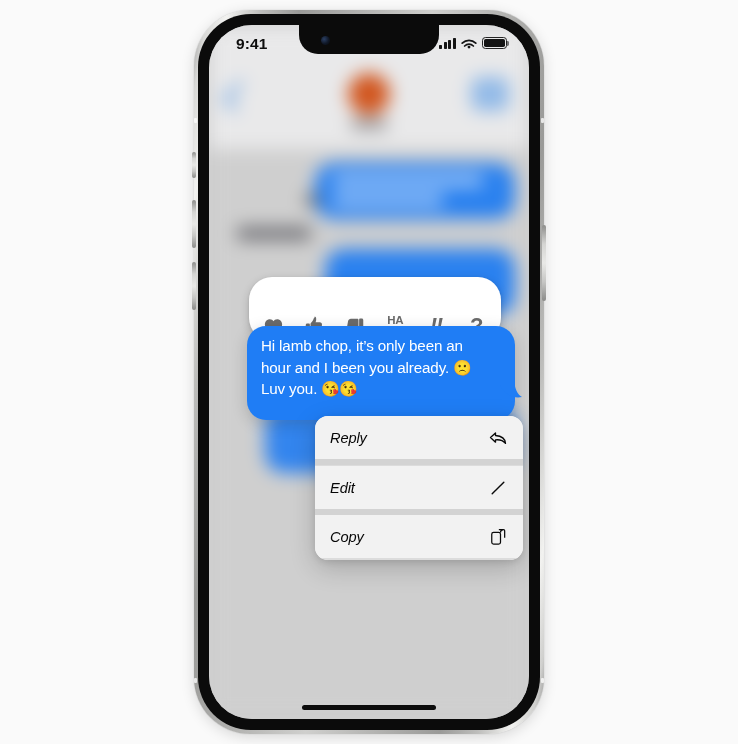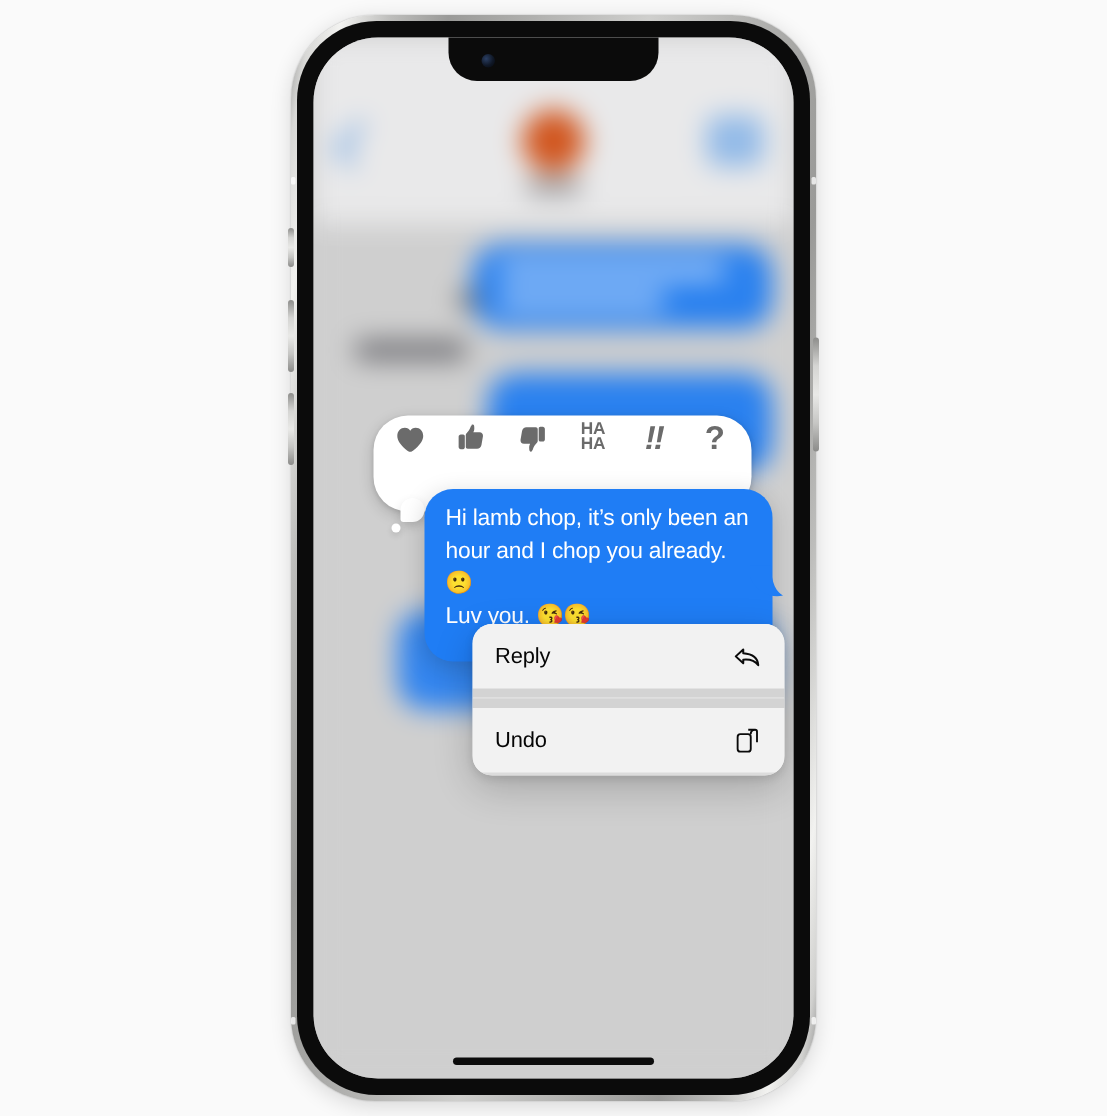--- a/index.html
+++ b/index.html
@@ -217,21 +217,21 @@
   .fg { position:absolute; left:0; top:0; width:320px; height:694px; z-index:10; }
 
   
   .tapbacks {
     position:absolute;
     left: 40px; top: 252px;
     width: 252px; height: 64px;
     background:#fff;
     border-radius:23px;
     box-shadow: 0 3px 10px rgba(0,0,0,0.18), 0 1px 3px rgba(0,0,0,0.10);
-    display:flex; align-items:flex-start; justify-content:space-around;
+    display:flex; align-items:flex-end; justify-content:space-around;
     padding: 0 4px;
     box-sizing:border-box;
   }
   .tb {
     width:30px; height:30px;
     display:flex; align-items:center; justify-content:center;
     color:#6b6b6b;
     cursor:pointer;
   }
   .tb svg { display:block; }
@@ -259,21 +259,21 @@
     border-radius:50%;
     background:#fff;
     box-shadow: 0 2px 4px rgba(0,0,0,0.12);
   }
 
   
   .msg-bubble {
     position:absolute;
     right: 14px;
     top: 301px;
-    width: 232px;
+    width: 268px;
     background:#1f7df5;
     border-radius: 19px;
     padding: 9px 14px 20px 14px;
     box-sizing:border-box;
     color:#fff;
     font-size:15.2px;
     line-height:21.5px;
     letter-spacing:-0.15px;
     box-shadow: 0 4px 16px rgba(0,0,0,0.18);
   }
@@ -304,20 +304,21 @@
     justify-content:space-between;
     padding: 0 14px 0 15px;
     box-sizing:border-box;
     background:#f2f2f2;
     cursor:pointer;
   }
   .ctx-label {
     font-size:14.6px;
     color:#060606;
     letter-spacing:-0.1px;
+    font-style:italic;
   }
   .ctx-icon {
     width:22px; height:22px;
     display:flex; align-items:center; justify-content:center;
     color:#0a0a0a;
   }
   .ctx-sep-thin {
     height:1px; background:#dcdcdc; margin-left:0;
   }
   .ctx-sep-group {
@@ -411,63 +412,94 @@
         </div>
         <div class="tb-tail"></div>
         <div class="tb-dot"></div>
       </div>
 
       <svg class="msg-tail" viewBox="0 0 22 22">
         <path d="M0 0 H14 C14 12 18 18 22 20 C13 22 4 17 0 8 Z" fill="#1f7df5"></path>
       </svg>
       <div class="msg-bubble">
         <span>Hi lamb chop, it’s only been an</span><br>
-        <span>hour and I chop you already. </span><span class="em">🙁</span><br>
+        <span>hour and I been you already. </span><span class="em">🙁</span><br>
         <span>Luv you. </span><span class="em">😘😘</span>
       </div>
 
       <div class="ctx-menu">
 
         <div class="ctx-item">
           <span class="ctx-label">Reply</span>
           <span class="ctx-icon">
             <svg width="20" height="20" viewBox="0 0 24 24" fill="none" stroke="currentColor" stroke-width="1.6" stroke-linecap="round" stroke-linejoin="round">
               <path d="M9 6 L3 11.5 L9 17 L9 14.2 C15 13.6 18.4 15.2 21 18.5 C20.6 12.6 16.5 9.6 9 9 Z"></path>
             </svg>
           </span>
         </div>
 
         <div class="ctx-sep-group"></div>
 
 
         <div class="ctx-sep-thin"></div>
 
+        <div class="ctx-item">
+          <span class="ctx-label">Edit</span>
+          <span class="ctx-icon">
+            <svg width="20" height="20" viewBox="0 0 24 24" fill="none" stroke="currentColor" stroke-width="1.7" stroke-linecap="round">
+              <path d="M5 19 L19 5"></path>
+            </svg>
+          </span>
+        </div>
 
         <div class="ctx-sep-group"></div>
 
         <div class="ctx-item">
-          <span class="ctx-label">Undo</span>
+          <span class="ctx-label">Copy</span>
           <span class="ctx-icon">
             <svg width="20" height="20" viewBox="0 0 24 24" fill="none" stroke="currentColor" stroke-width="1.5" stroke-linejoin="round">
               <path d="M13 3 H18.5 C19.3 3 20 3.7 20 4.5 V13"></path>
               <rect x="4.5" y="6.5" width="10.5" height="14" rx="2.2"></rect>
               <path d="M15 6.5 C15 4.6 16.3 3.3 18 3.1"></path>
             </svg>
           </span>
         </div>
 
         <div class="ctx-sep-thin"></div>
 
 
         <div class="ctx-sep-thin"></div>
 
 
       </div>
     </div>
 
+    <div class="statusbar">
+      <div class="sb-time">9:41</div>
+      <div class="sb-right">
+        <span class="sig">
+            <i></i>
+            <i></i>
+            <i></i>
+            <i></i>
+          </span>
+        <span class="wifi">
+          <svg width="16" height="12" viewBox="0 0 16 12" fill="none" stroke="#141414" stroke-width="1.7" stroke-linecap="round">
+            <path d="M1.2 4.2 C3.2 2.3 5.5 1.4 8 1.4 C10.5 1.4 12.8 2.3 14.8 4.2"></path>
+            <path d="M3.6 7 C4.9 5.8 6.4 5.2 8 5.2 C9.6 5.2 11.1 5.8 12.4 7"></path>
+          </svg>
+          <svg width="16" height="12" viewBox="0 0 16 12" style="position:absolute;left:0;top:0">
+            <circle cx="8" cy="10.1" r="1.45" fill="#141414"></circle>
+          </svg>
+        </span>
+        <span class="batt">
+            <i></i>
+          </span>
+      </div>
+    </div>
 
     <div class="notch">
       <div class="notch-cam"></div>
     </div>
 
     <div class="home-ind"></div>
   </div>
 </div>
 
 </body></html>

